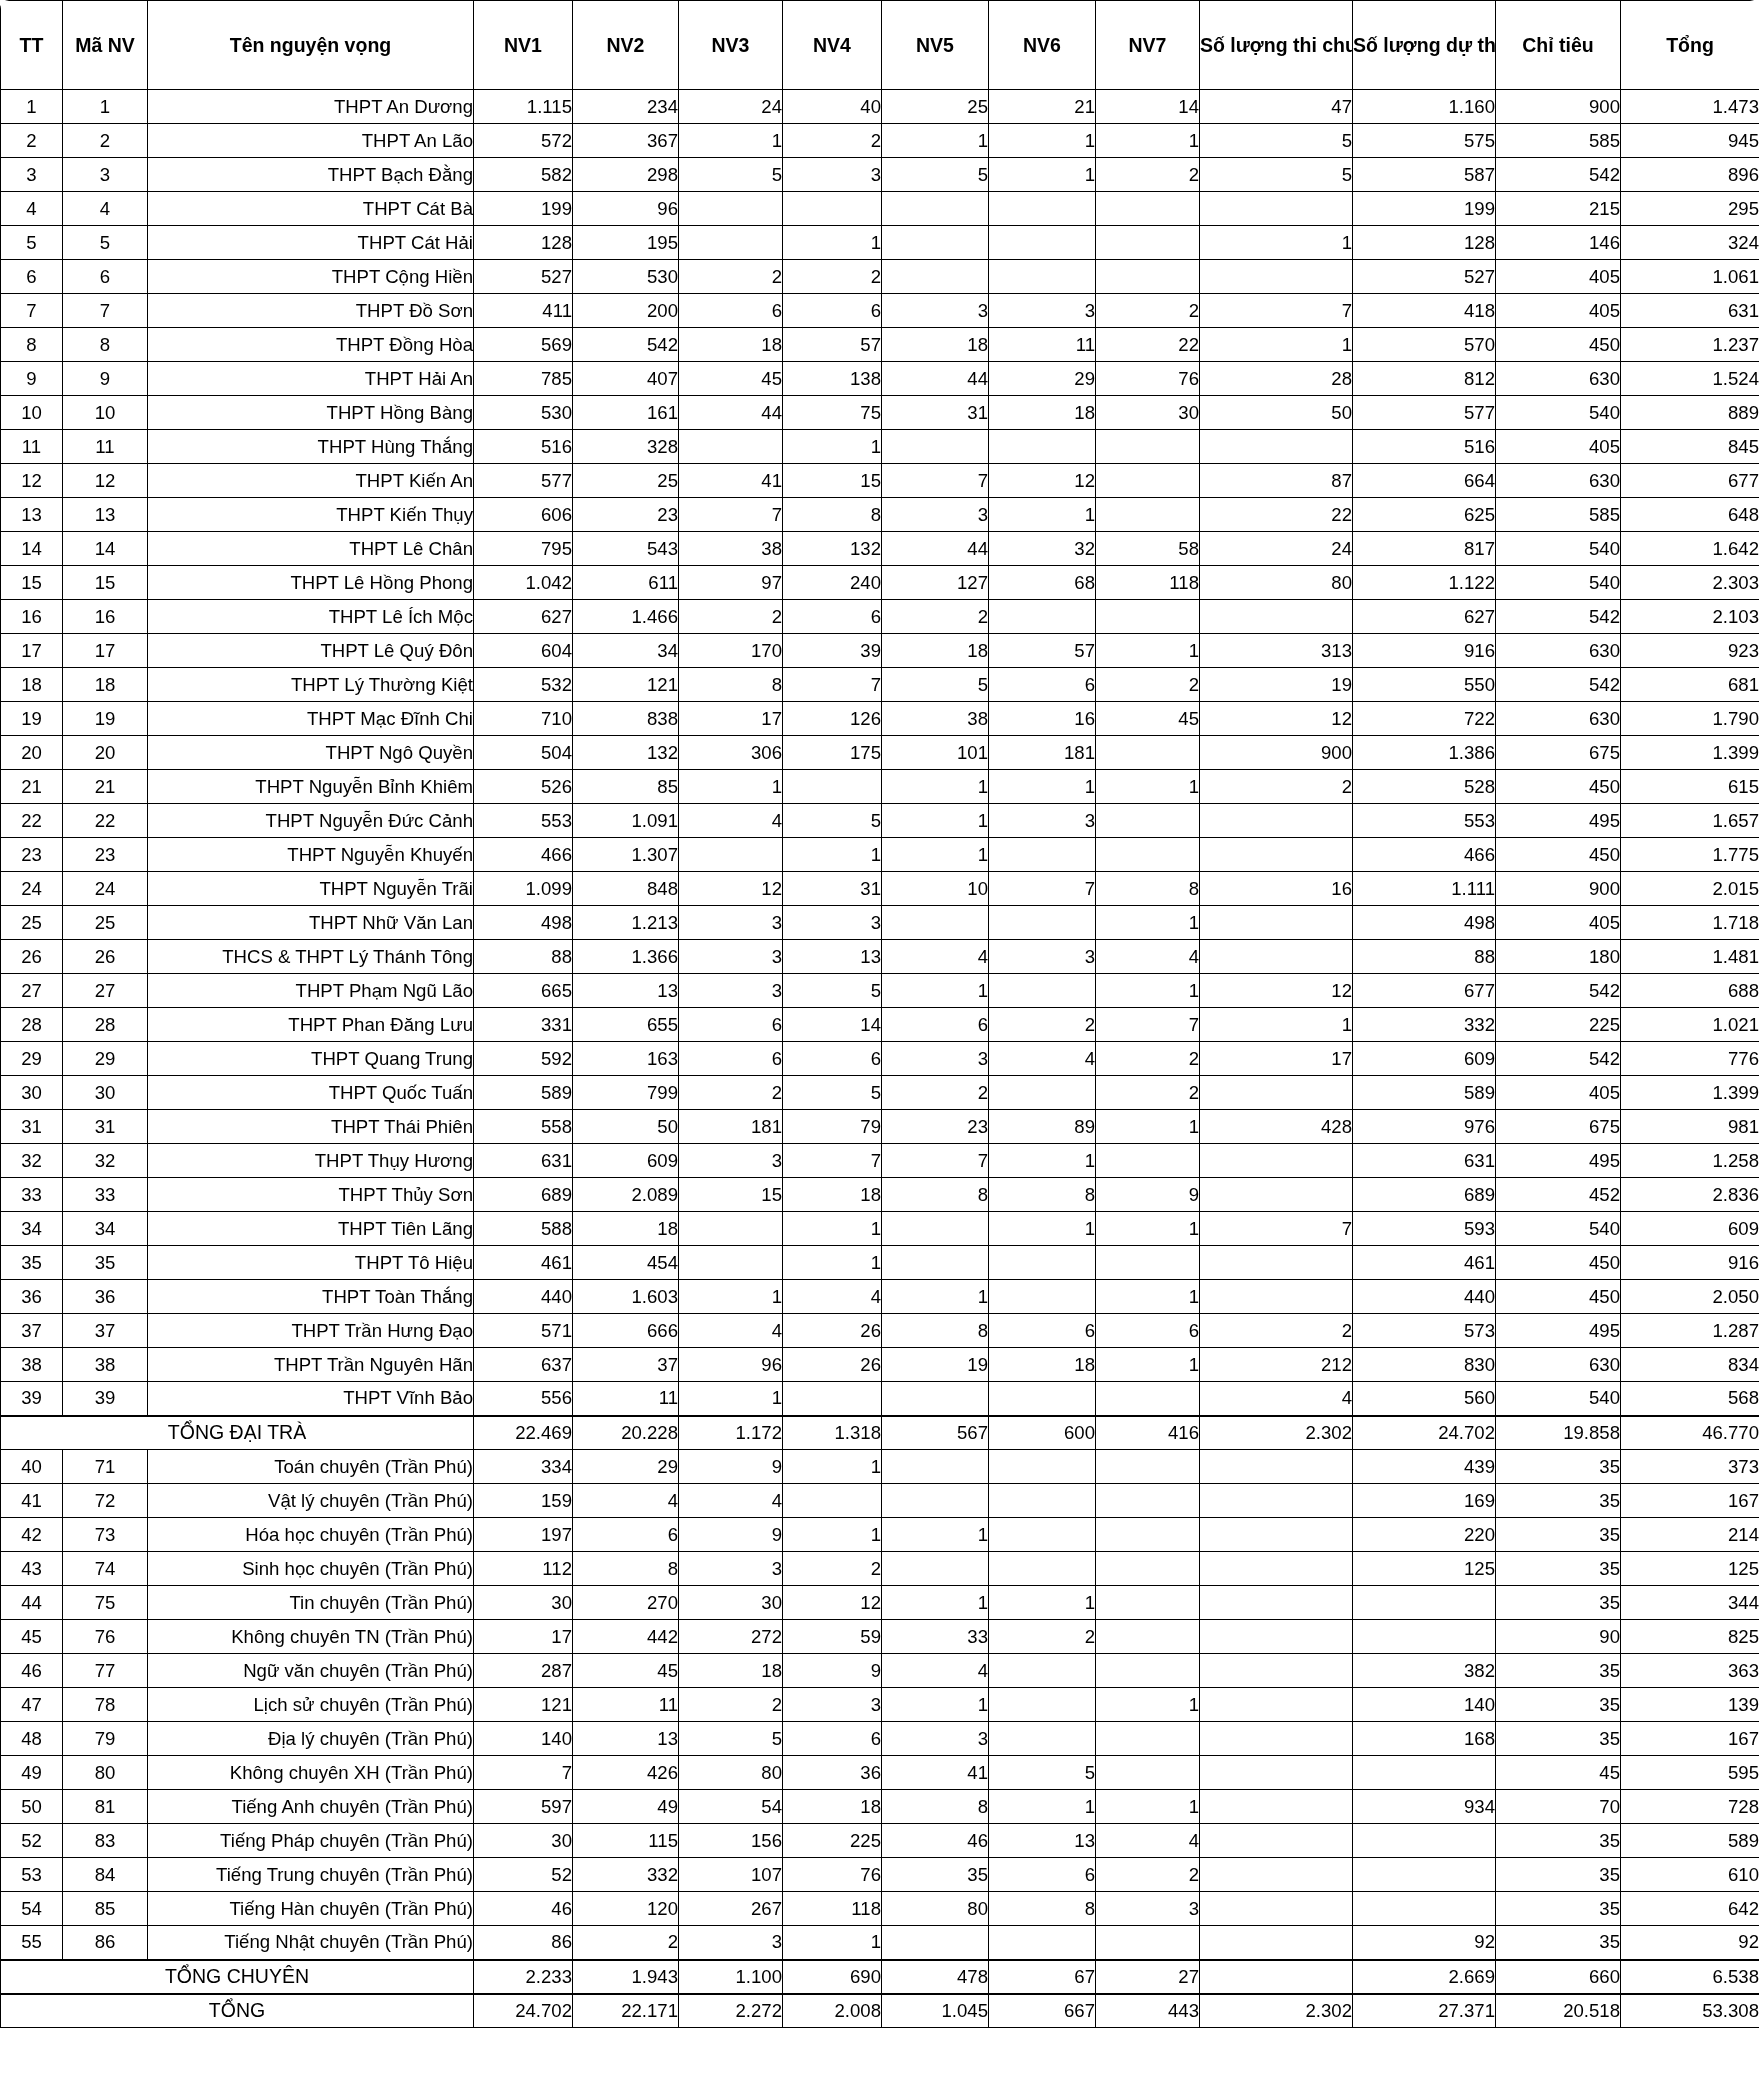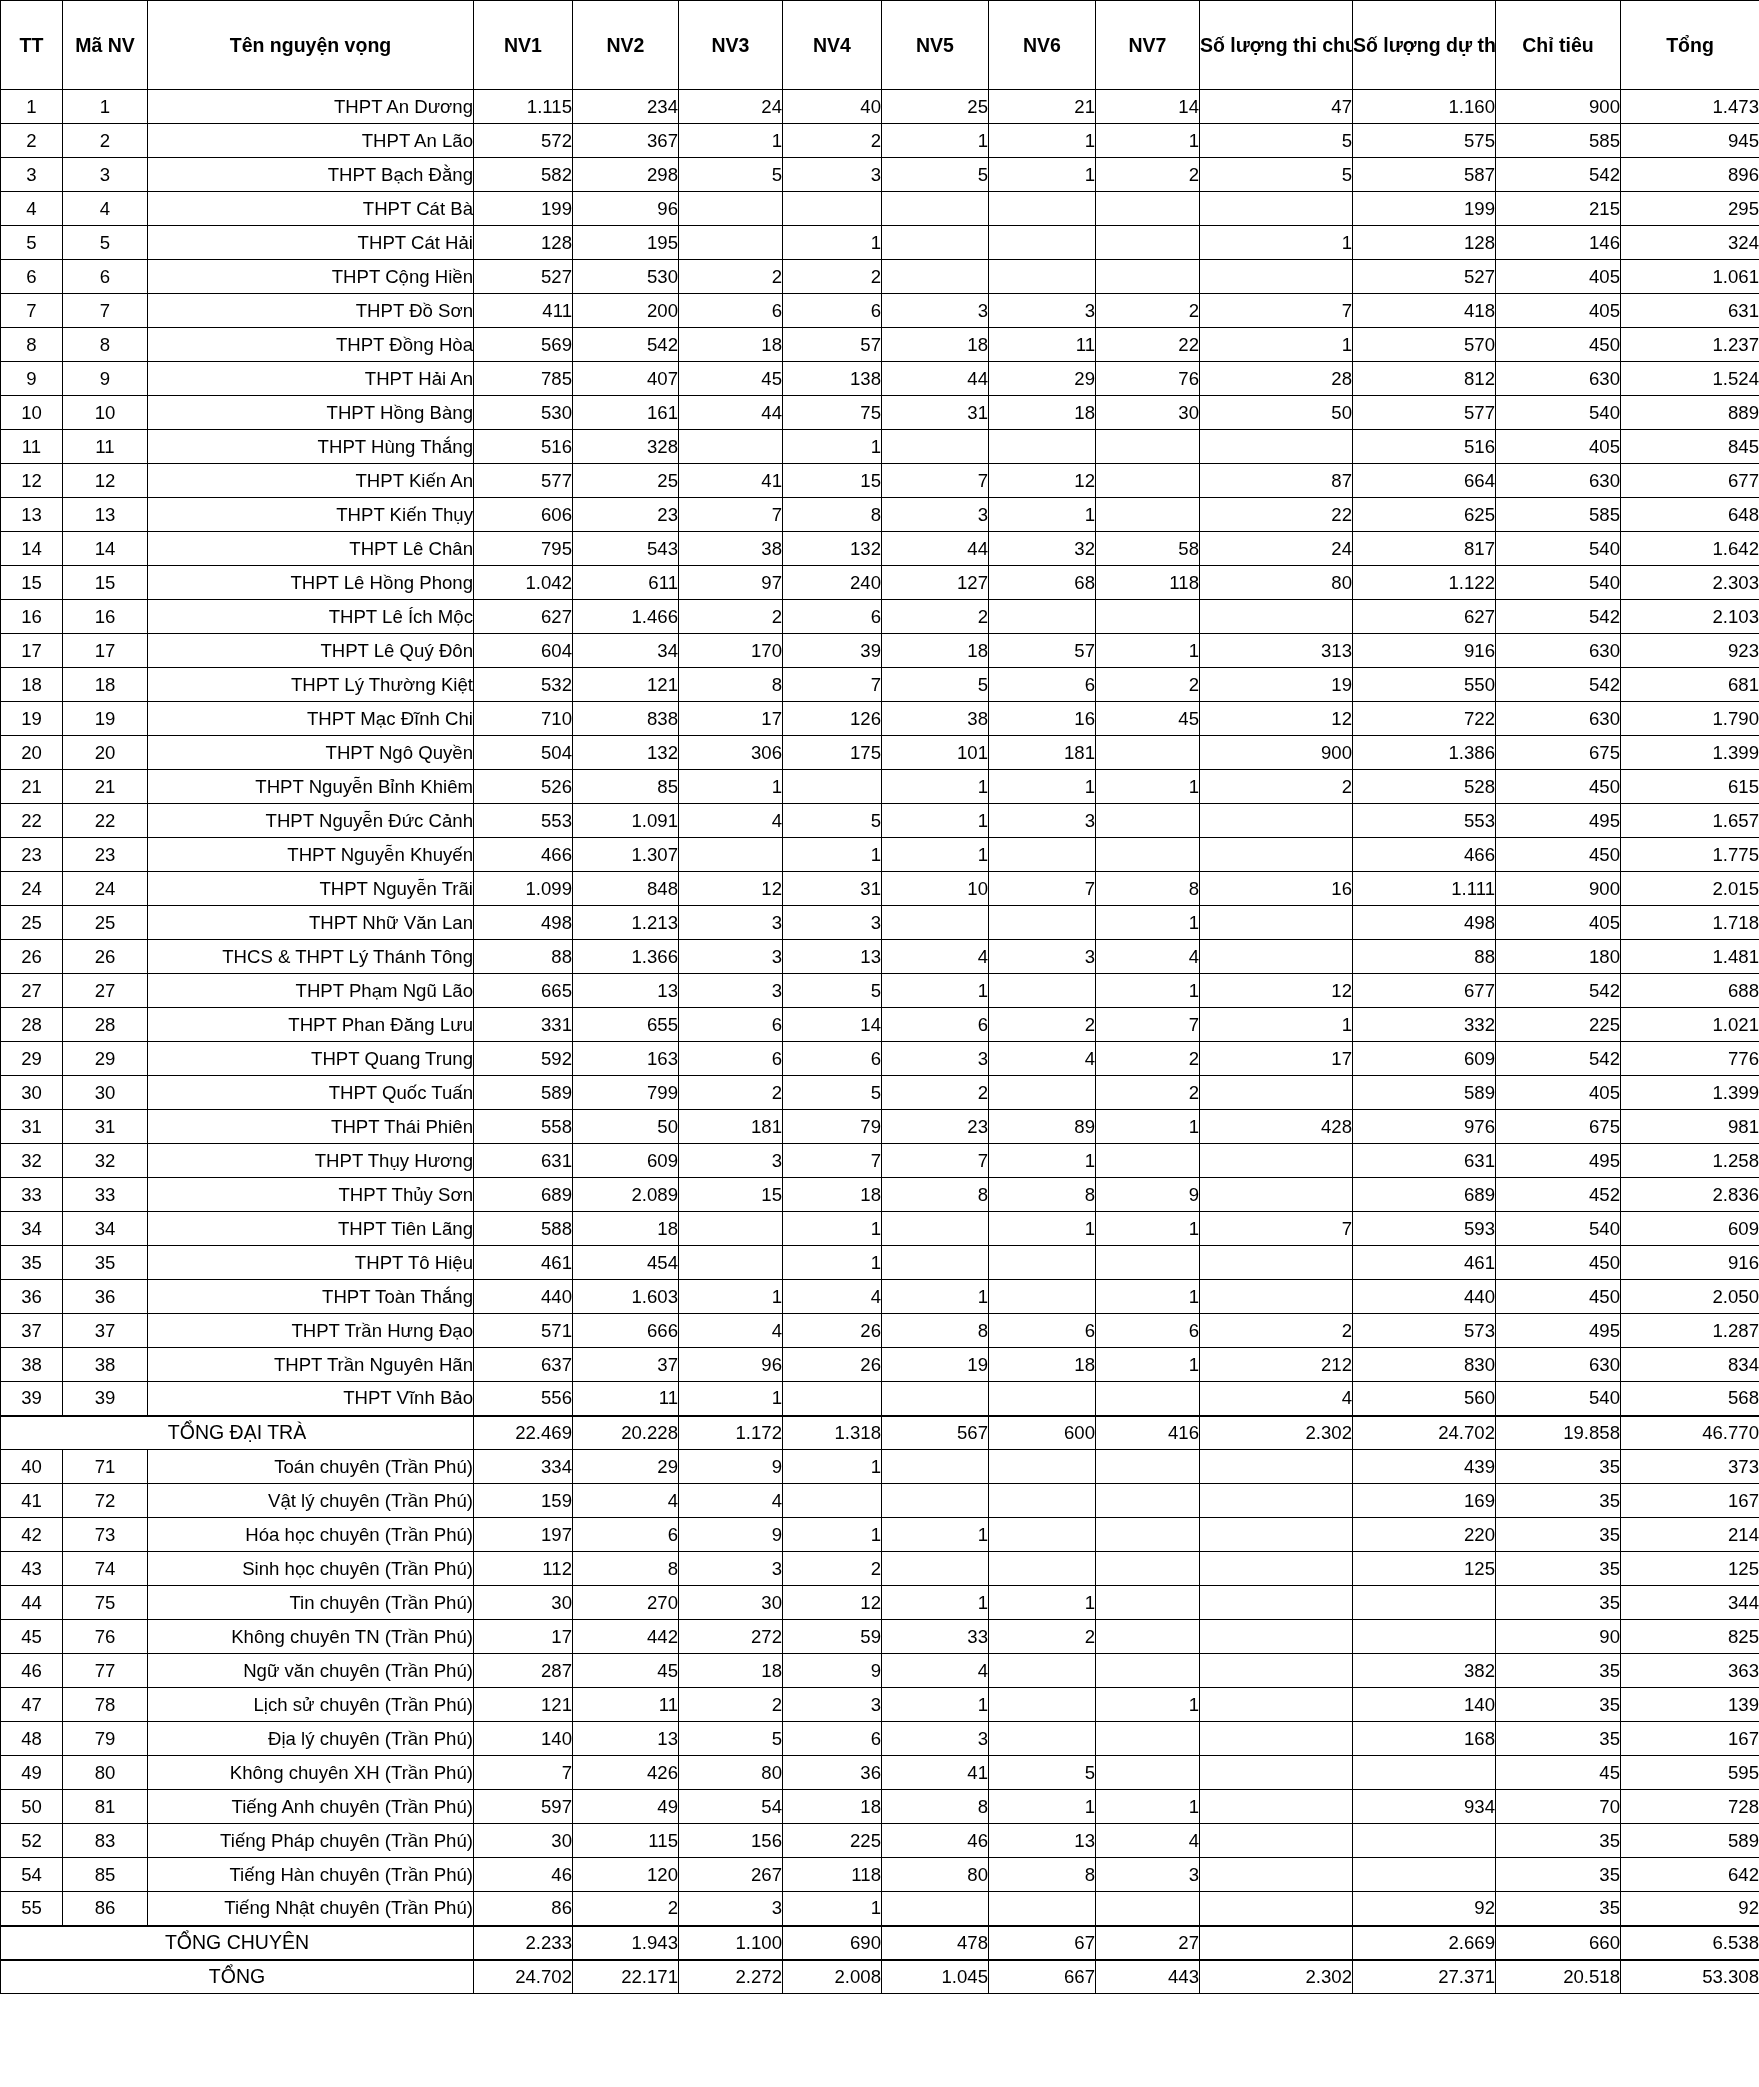--- a/index.html
+++ b/index.html
@@ -5,20 +5,21 @@
   html, body {
     margin: 0;
     padding: 0;
     background: #ffffff;
   }
   .sheet {
     width: 1759px;
     height: 2087px;
     background: #ffffff;
     overflow: hidden;
+    border-radius: 9px;
   }
   table.grid {
     border-collapse: collapse;
     table-layout: fixed;
     width: 1759px;
     font-family: "Liberation Sans", sans-serif;
     color: #000000;
     background: #ffffff;
   }
   table.grid th, table.grid td {
@@ -920,20 +921,36 @@
           <td class="num">225</td>
           <td class="num">46</td>
           <td class="num">13</td>
           <td class="num">4</td>
           <td class="num"></td>
           <td class="num"></td>
           <td class="num">35</td>
           <td class="num">589</td>
         </tr>
         <tr>
+          <td class="center">53</td>
+          <td class="center">84</td>
+          <td class="name">Tiếng Trung chuyên (Trần Phú)</td>
+          <td class="num">52</td>
+          <td class="num">332</td>
+          <td class="num">107</td>
+          <td class="num">76</td>
+          <td class="num">35</td>
+          <td class="num">6</td>
+          <td class="num">2</td>
+          <td class="num"></td>
+          <td class="num"></td>
+          <td class="num">35</td>
+          <td class="num">610</td>
+        </tr>
+        <tr>
           <td class="center">54</td>
           <td class="center">85</td>
           <td class="name">Tiếng Hàn chuyên (Trần Phú)</td>
           <td class="num">46</td>
           <td class="num">120</td>
           <td class="num">267</td>
           <td class="num">118</td>
           <td class="num">80</td>
           <td class="num">8</td>
           <td class="num">3</td>

